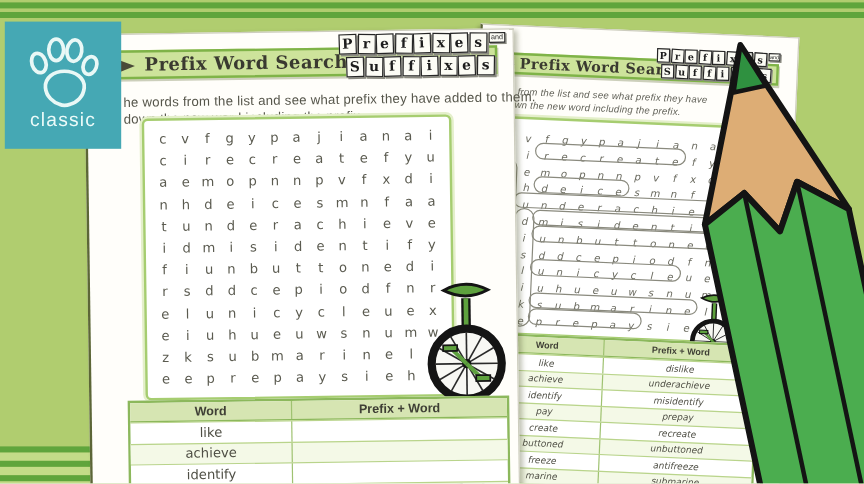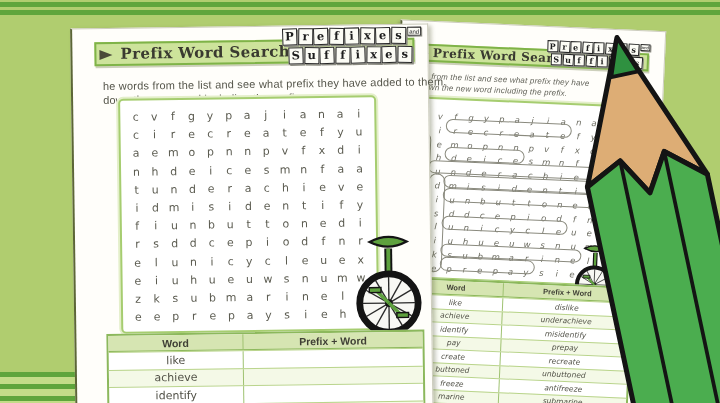--- a/index.html
+++ b/index.html
@@ -315,20 +315,30 @@
         <div class="trow">
           <span class="tc c1 hand">identify</span>
           <span class="tc c2 hand"></span>
         </div>
         <div class="trow">
           <span class="tc c2 hand"></span>
         </div>
       </div>
   </section>
 
+  <div class="logo">
+    <svg width="72" height="66" viewBox="0 0 100 96" fill="none" stroke="#e9f8f6" stroke-width="4.5">
+      <ellipse cx="20" cy="40" rx="8.5" ry="12" transform="rotate(-18 20 40)"></ellipse>
+      <ellipse cx="41" cy="24" rx="9" ry="13"></ellipse>
+      <ellipse cx="63" cy="25" rx="9" ry="13" transform="rotate(8 63 25)"></ellipse>
+      <ellipse cx="82" cy="43" rx="8" ry="11" transform="rotate(20 82 43)"></ellipse>
+      <path d="M51,50 C38,50 27,58 28,70 C29,81 38,88 45,90 C49,92 53,92 58,90 C66,88 74,81 75,70 C76,58 64,50 51,50 Z"></path>
+    </svg>
+    <div class="logotext">classic</div>
+  </div>
 
   <svg class="pencil" width="150" height="525" viewBox="0 0 120 420">
     <path d="M58,6 L106,128 L76,103 L58,133 L40,103 L10,118 Z" fill="#ddad75" stroke="#141414" stroke-width="4" stroke-linejoin="round"></path>
     <polygon points="58,6 47,36 69,36" fill="#2f9140" stroke="#141414" stroke-width="3" stroke-linejoin="round"></polygon>
     <path d="M10,118 L40,103 L58,133 L76,103 L106,128 L106,420 L10,420 Z" fill="#4bad4f" stroke="#141414" stroke-width="4" stroke-linejoin="round"></path>
     <line x1="40" y1="103" x2="40" y2="420" stroke="#141414" stroke-width="3"></line>
     <line x1="76" y1="103" x2="76" y2="420" stroke="#141414" stroke-width="3"></line>
   </svg>
 
 </div>

